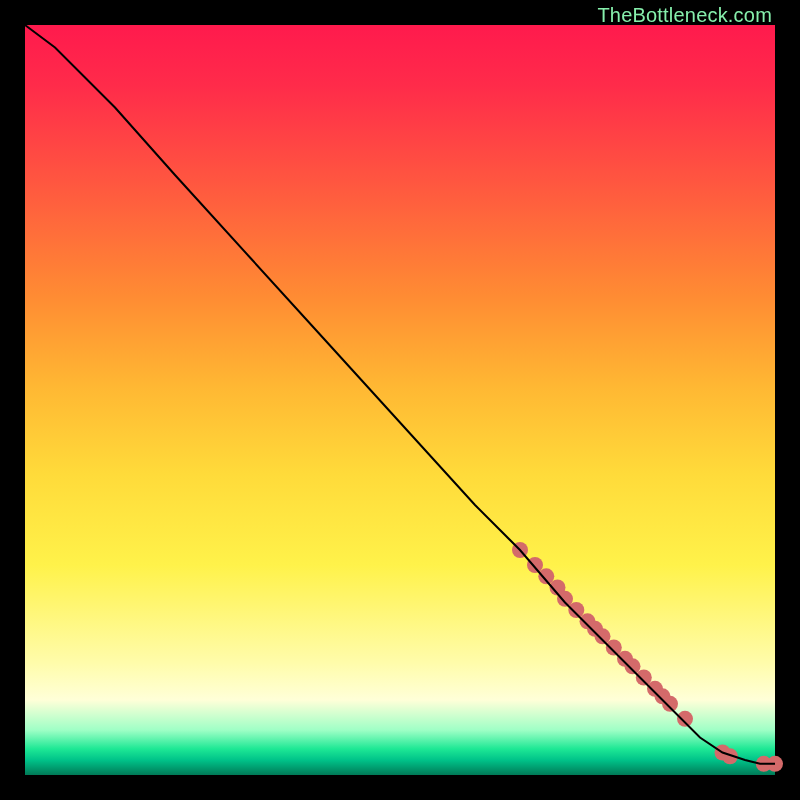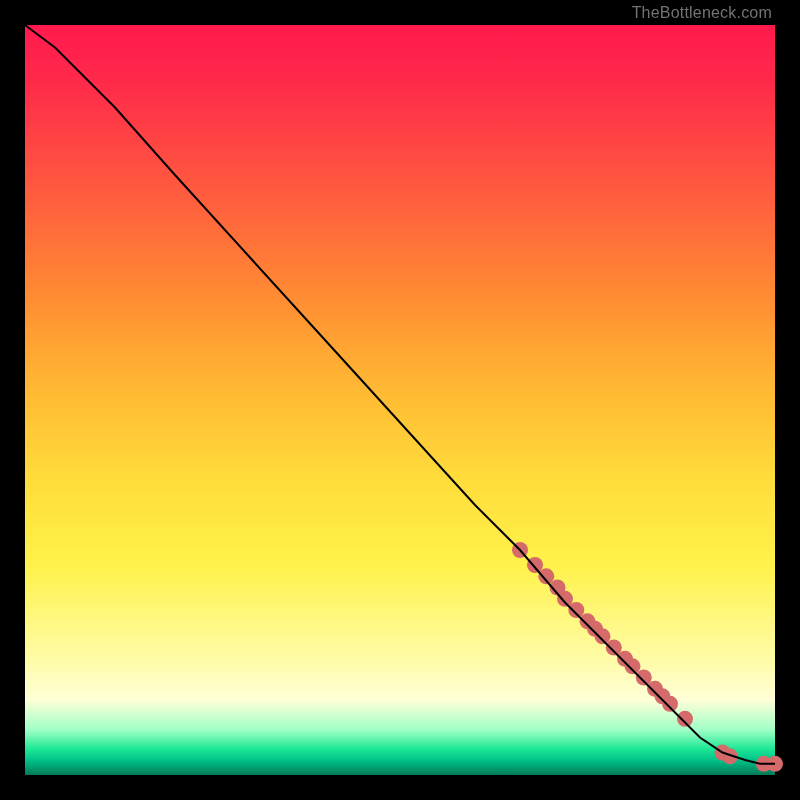--- a/index.html
+++ b/index.html
@@ -40,22 +40,22 @@
       #9fffc6 94%,
       #1ee895 96.5%,
       #00c389 98%,
       #007a57 100%
     );
   }
   .watermark {
     position: absolute;
     top: 4px;
     right: 28px;
-    color: #737373;
-    font-size: 16px;
+    color: #86efac;
+    font-size: 20px;
     font-weight: 500;
     letter-spacing: 0.2px;
     user-select: none;
   }
   svg.curve {
     position: absolute;
     left: 25px;
     top: 25px;
     width: 750px;
     height: 750px;

